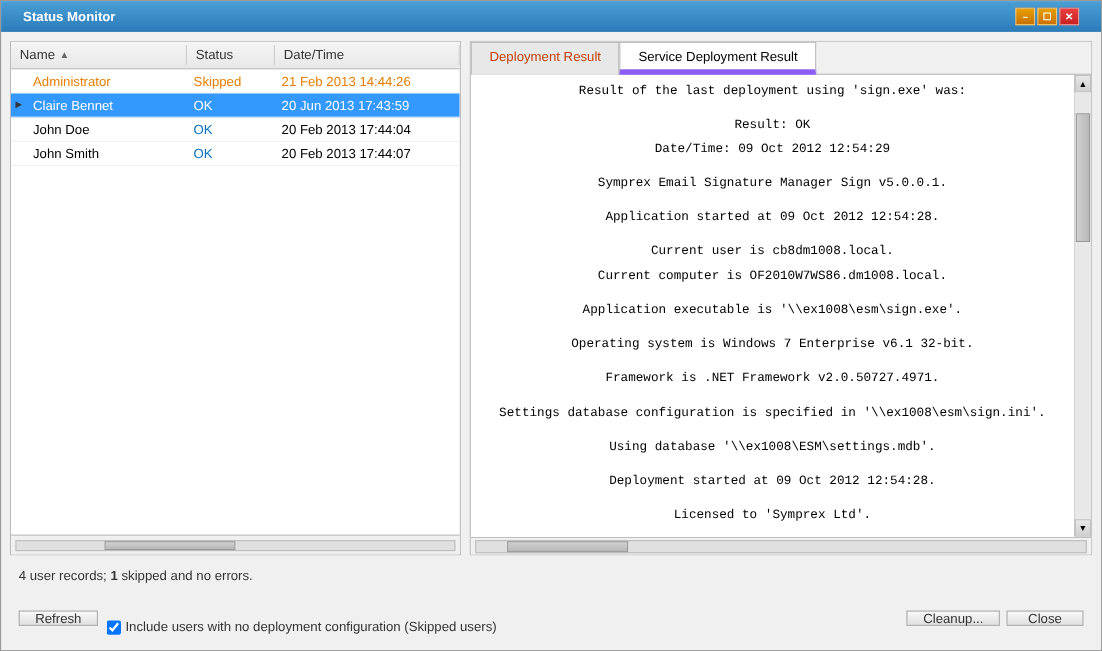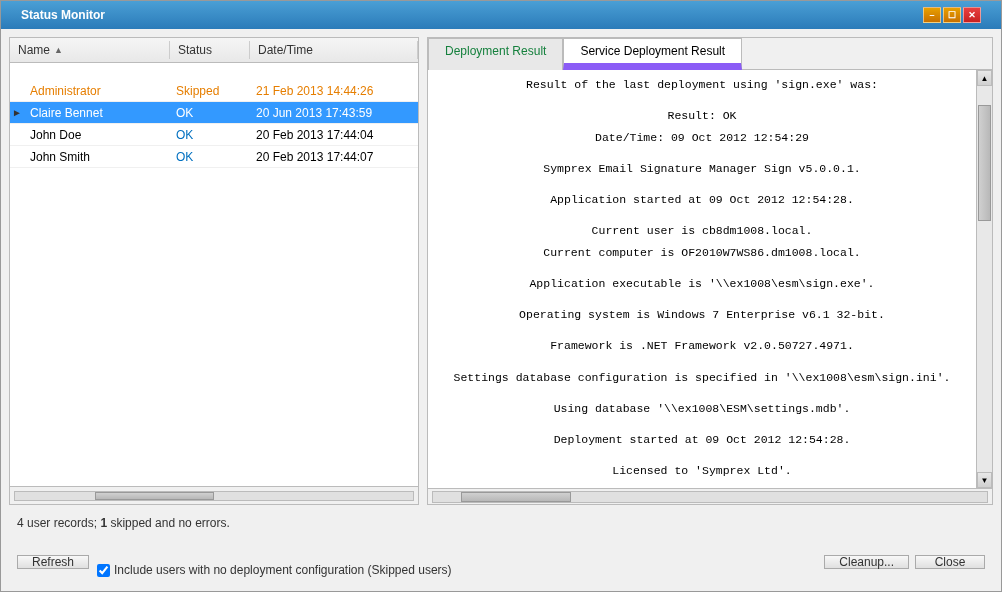--- a/index.html
+++ b/index.html
@@ -95,21 +95,20 @@
       gap: 4px;
     }
     .th.name-col { width: 160px; }
     .th.status-col { width: 80px; }
     .th.datetime-col { flex: 1; }
     .sort-arrow { color: #666; font-size: 9px; }
     .table-body {
       flex: 1;
       overflow-y: auto;
       overflow-x: auto;
-      margin-top: 17px;
     }
     .table-row {
       display: flex;
       border-bottom: 1px solid #f0f0f0;
       cursor: default;
       min-height: 22px;
       align-items: center;
     }
     .table-row.selected {
       background: #3399ff;
@@ -179,27 +178,27 @@
       border-bottom: 1px solid #bbb;
       background: #f0f0f0;
     }
     .tab {
       padding: 5px 16px;
       font-size: 12px;
       cursor: pointer;
       border: 1px solid #bbb;
       border-bottom: none;
       background: #e8e8e8;
-      color: #15803d;
+      color: #c2410c;
       margin-bottom: -1px;
       position: relative;
     }
     .tab.active {
       background: white;
-      border-bottom: 7px solid #8b5cf6;
+      border-bottom: 5px solid #8b5cf6;
       z-index: 1;
       color: #000;
     }
     .tab-content {
       flex: 1;
       overflow: hidden;
       display: flex;
       flex-direction: column;
     }
     .text-area {

